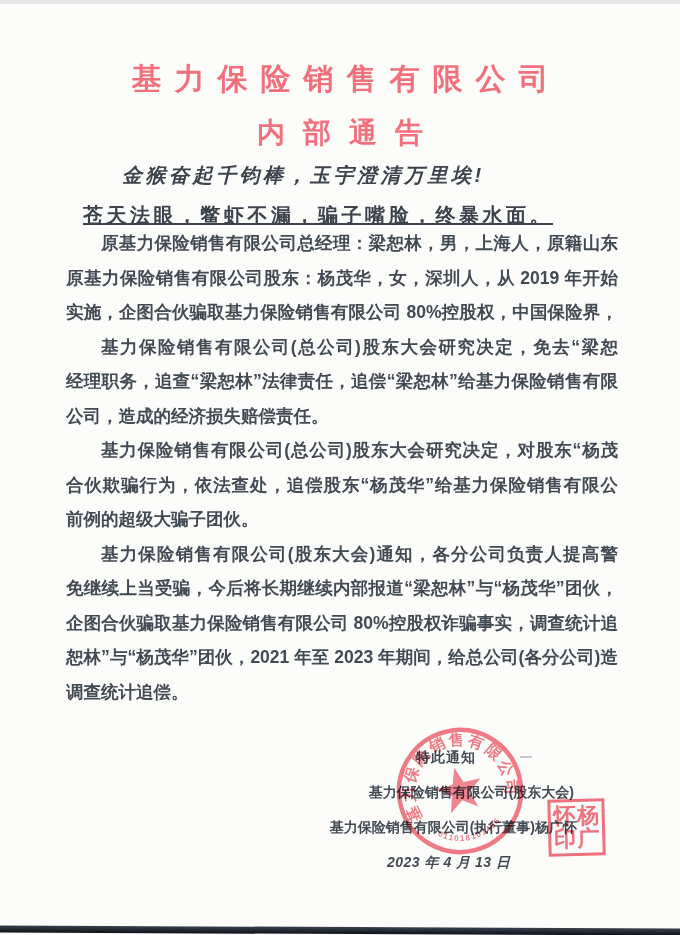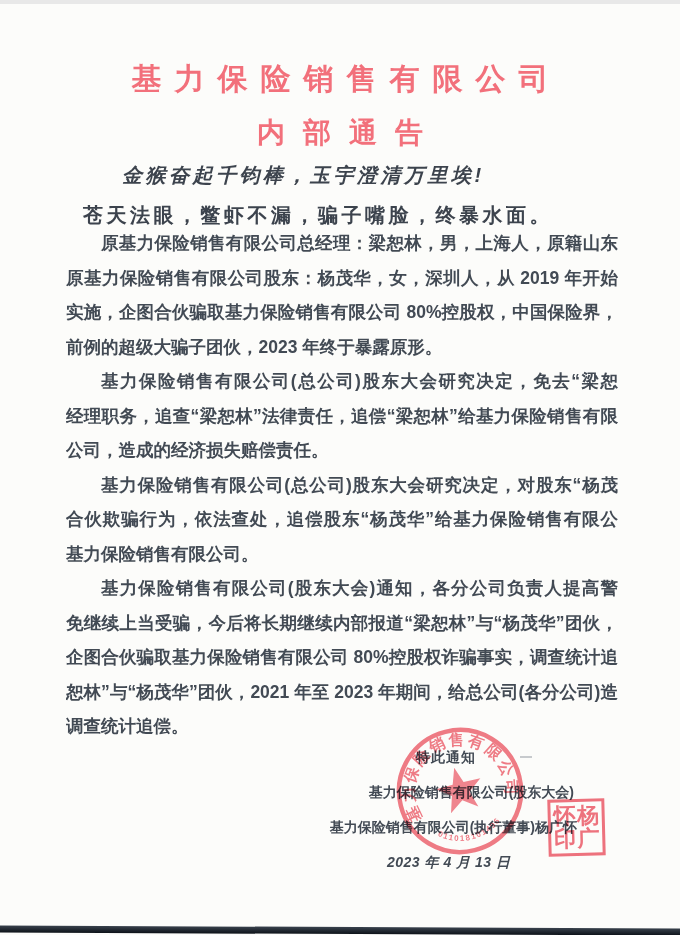--- a/index.html
+++ b/index.html
@@ -22,21 +22,21 @@
     color:#f2707b; letter-spacing:18px; text-indent:18px;
     white-space:nowrap;
   }
   
   .slogans { position:absolute; left:66px; top:151px; width:552px; }
   .slogan {
     height:40px; line-height:40px; font-size:20px; font-weight:700;
     color:#3c434d; letter-spacing:3.5px; white-space:nowrap;
   }
   .slogan.s1 { padding-left:56px;font-style:italic; }
-  .slogan.s2 { padding-left:17px; }
+  .slogan.s2 { padding-left:17px;text-decoration:underline; }
   
   .body-text {
     position:absolute; left:66px; top:222px; width:552px;
     font-size:17.5px; font-weight:600; color:#424a54;
   }
   .bline {
     height:34.5px; line-height:34.5px;
     text-align:justify; text-align-last:justify;
     overflow:hidden; word-break:break-all;
   }
@@ -82,29 +82,28 @@
 
   <div class="slogans">
     <div class="slogan s1">金猴奋起千钧棒，玉宇澄清万里埃!</div>
     <div class="slogan s2">苍天法眼，鳖虾不漏，骗子嘴脸，终暴水面。</div>
   </div>
 
   <div class="body-text">
     <div class="bline first">原基力保险销售有限公司总经理：梁恕林，男，上海人，原籍山东临沂，</div>
     <div class="bline">原基力保险销售有限公司股东：杨茂华，女，深圳人，从 2019 年开始预谋</div>
     <div class="bline">实施，企图合伙骗取基力保险销售有限公司 80%控股权，中国保险界，史无</div>
-    <div class="bline last">前例的超级大骗子团伙，2023 年终于暴露原形。</div>
 
     <div class="bline first">基力保险销售有限公司(总公司)股东大会研究决定，免去“梁恕林”总</div>
     <div class="bline">经理职务，追查“梁恕林”法律责任，追偿“梁恕林”给基力保险销售有限</div>
     <div class="bline last">公司，造成的经济损失赔偿责任。</div>
 
     <div class="bline first">基力保险销售有限公司(总公司)股东大会研究决定，对股东“杨茂华”</div>
     <div class="bline">合伙欺骗行为，依法查处，追偿股东“杨茂华”给基力保险销售有限公司，</div>
-    <div class="bline last">基力保险销售有限公司。</div>
+    <div class="bline last">前例的超级大骗子团伙。</div>
 
     <div class="bline first">基力保险销售有限公司(股东大会)通知，各分公司负责人提高警惕，避</div>
     <div class="bline">免继续上当受骗，今后将长期继续内部报道“梁恕林”与“杨茂华”团伙，</div>
     <div class="bline">企图合伙骗取基力保险销售有限公司 80%控股权诈骗事实，调查统计追偿“梁</div>
     <div class="bline">恕林”与“杨茂华”团伙，2021 年至 2023 年期间，给总公司(各分公司)造</div>
     <div class="bline last">调查统计追偿。</div>
   </div>
 
   <div class="sig sig-closing">特此通知</div>
   <div class="stray-dash"></div>

